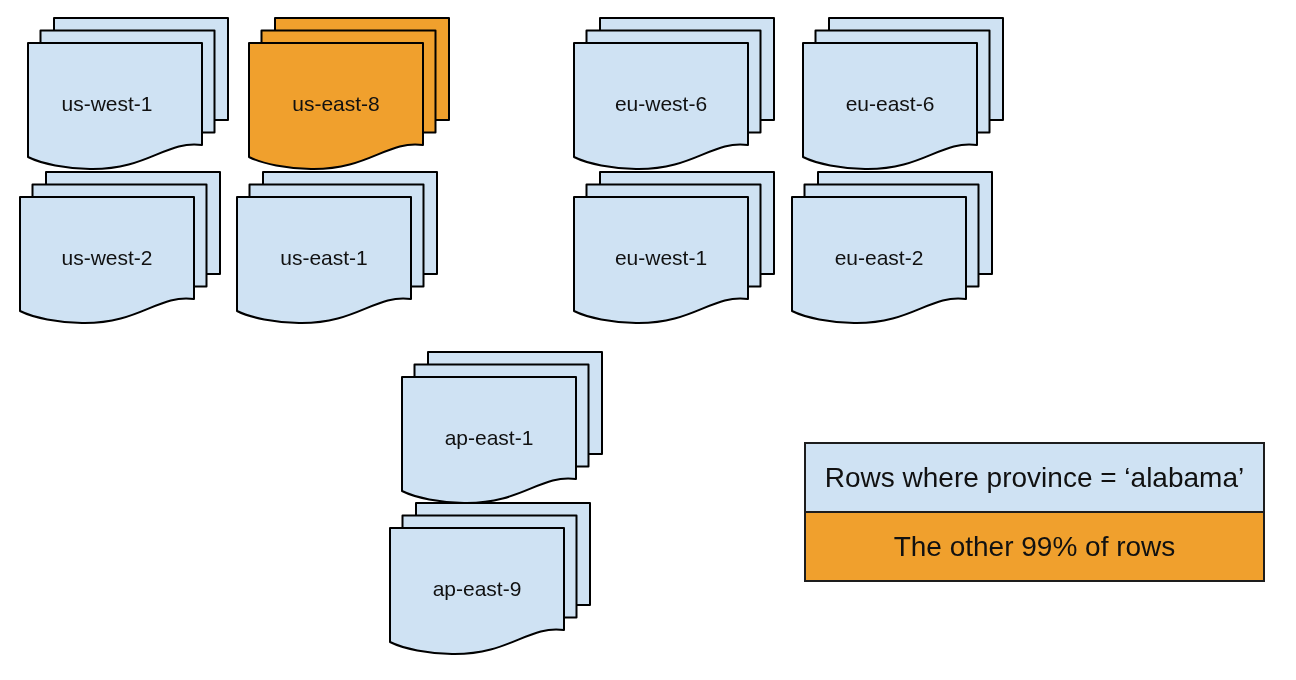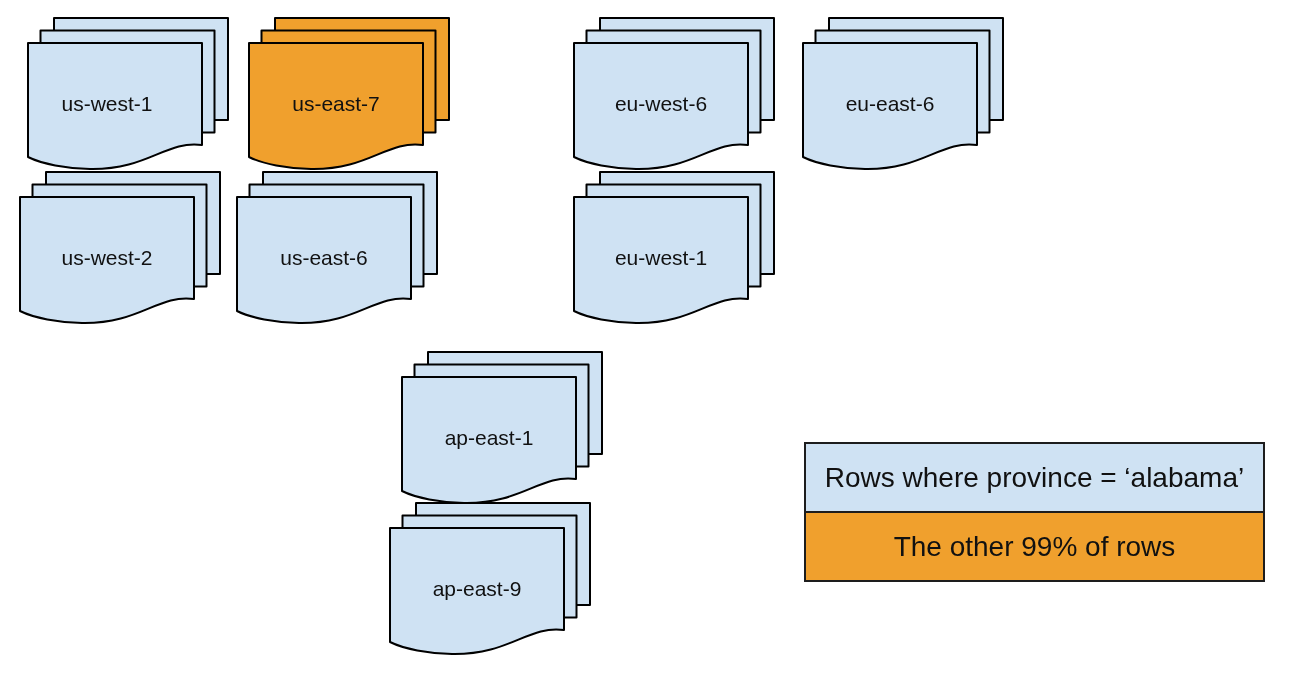--- a/index.html
+++ b/index.html
@@ -104,21 +104,21 @@
     <svg class="stack-shape" viewBox="0 0 203 156">
         <use href="#doc-stack"></use>
       </svg>
     <div class="stack-label">us-west-1</div>
   </div>
 
   <div class="stack pos-us-east-1 c-orange">
     <svg class="stack-shape" viewBox="0 0 203 156">
         <use href="#doc-stack"></use>
       </svg>
-    <div class="stack-label">us-east-7</div>
+    <div class="stack-label">us-east-8</div>
   </div>
 
   <div class="stack pos-eu-west-1 c-blue">
     <svg class="stack-shape" viewBox="0 0 203 156">
         <use href="#doc-stack"></use>
       </svg>
     <div class="stack-label">eu-west-6</div>
   </div>
 
   <div class="stack pos-eu-east-1 c-blue">
@@ -132,30 +132,36 @@
     <svg class="stack-shape" viewBox="0 0 203 156">
         <use href="#doc-stack"></use>
       </svg>
     <div class="stack-label">us-west-2</div>
   </div>
 
   <div class="stack pos-us-east-2 c-blue">
     <svg class="stack-shape" viewBox="0 0 203 156">
         <use href="#doc-stack"></use>
       </svg>
-    <div class="stack-label">us-east-6</div>
+    <div class="stack-label">us-east-1</div>
   </div>
 
   <div class="stack pos-eu-west-2 c-blue">
     <svg class="stack-shape" viewBox="0 0 203 156">
         <use href="#doc-stack"></use>
       </svg>
     <div class="stack-label">eu-west-1</div>
   </div>
 
+  <div class="stack pos-eu-east-2 c-blue">
+    <svg class="stack-shape" viewBox="0 0 203 156">
+        <use href="#doc-stack"></use>
+      </svg>
+    <div class="stack-label">eu-east-2</div>
+  </div>
 
   <div class="stack pos-ap-east-1 c-blue">
     <svg class="stack-shape" viewBox="0 0 203 156">
         <use href="#doc-stack"></use>
       </svg>
     <div class="stack-label">ap-east-1</div>
   </div>
 
   <div class="stack pos-ap-east-2 c-blue">
     <svg class="stack-shape" viewBox="0 0 203 156">

